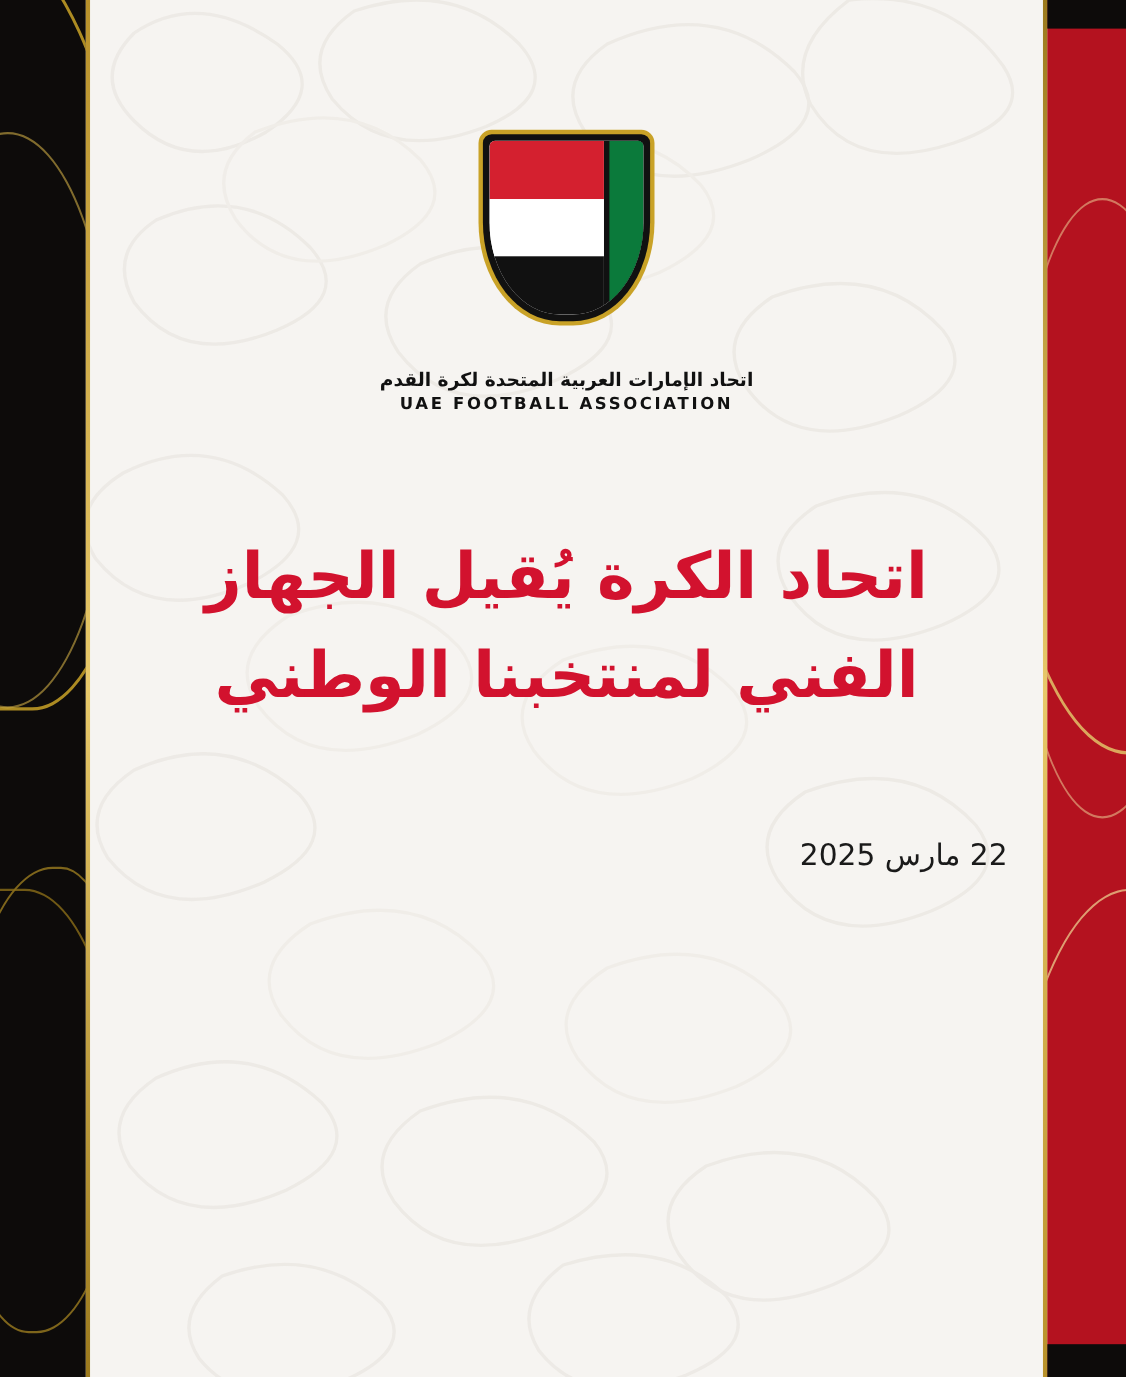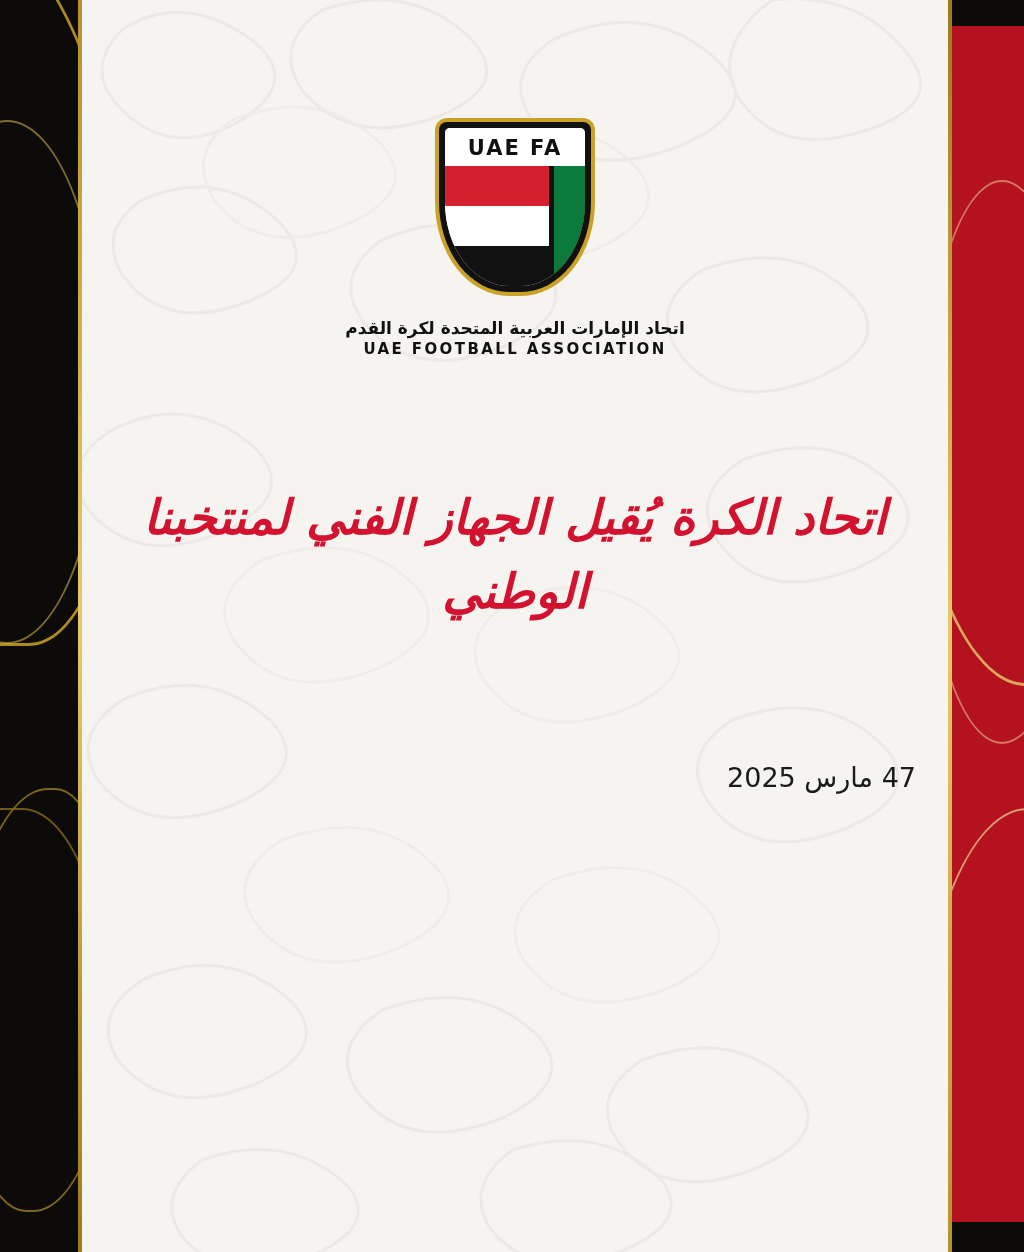--- a/index.html
+++ b/index.html
@@ -203,21 +203,21 @@
   .stripe-white { flex: 1; background: #ffffff; }
   .stripe-black { flex: 1; background: #111111; }
   .flag-green {
     position: absolute;
     top: 0; right: 0; bottom: 0;
     width: 22%;
     background: #0b7a3b;
   }
 
   .wordmark-ar {
-    margin-top: 26px;
+    margin-top: 44px;
     color: #111;
     font-size: 17px;
     font-weight: 700;
     letter-spacing: 1px;
     direction: rtl;
   }
   .wordmark-en {
     margin-top: 2px;
     color: #111;
     font-size: 15px;
@@ -227,25 +227,24 @@
   }
 
   
   .headline {
     position: absolute;
     top: 480px;
     left: 36px;
     right: 36px;
     text-align: center;
     color: #d2122e;
-    font-size: 48px;
+    font-size: 58px;
     font-weight: 800;
     line-height: 1.55;
     direction: rtl;
-    font-style: italic;
   }
 
   
   .date {
     position: absolute;
     top: 762px;
     right: 32px;
     color: #1a1a1a;
     font-size: 27px;
     font-weight: 400;
@@ -316,38 +315,37 @@
         </g>
       </svg>
     </div>
 
     <div class="content">
 
       <div class="crest-wrap">
         <div class="crest">
           <div class="crest-shield">
             <div class="crest-inner">
-              <div class="crest-title">UAE FA</div>
               <div class="flag">
                 <div class="flag-left"></div>
                 <div class="flag-stripes">
                   <div class="stripe-red"></div>
                   <div class="stripe-white"></div>
                   <div class="stripe-black"></div>
                 </div>
                 <div class="flag-green"></div>
               </div>
             </div>
           </div>
         </div>
 
         <div class="wordmark-ar">اتحاد الإمارات العربية المتحدة لكرة القدم</div>
         <div class="wordmark-en">UAE FOOTBALL ASSOCIATION</div>
       </div>
 
       <div class="headline">اتحاد الكرة يُقيل الجهاز الفني لمنتخبنا الوطني</div>
 
-      <div class="date">47 مارس 2025</div>
+      <div class="date">22 مارس 2025</div>
 
 
     </div>
   </div>
 </div>
 
 </body></html>

